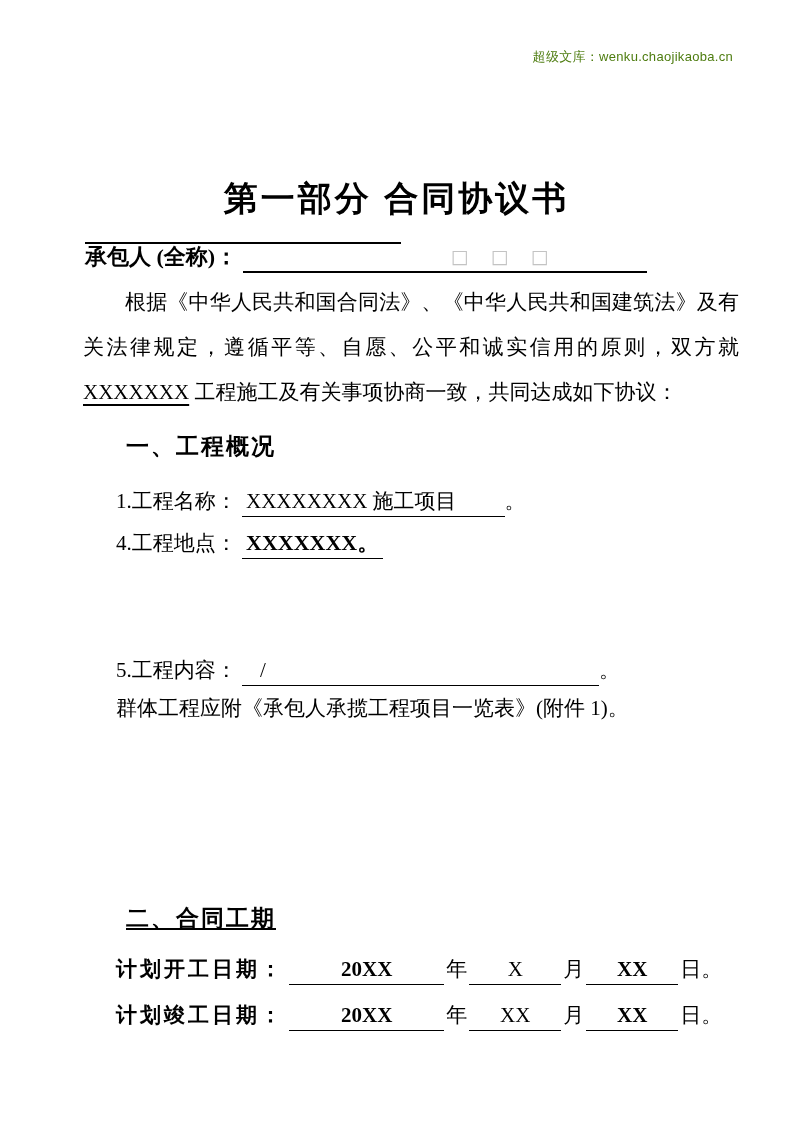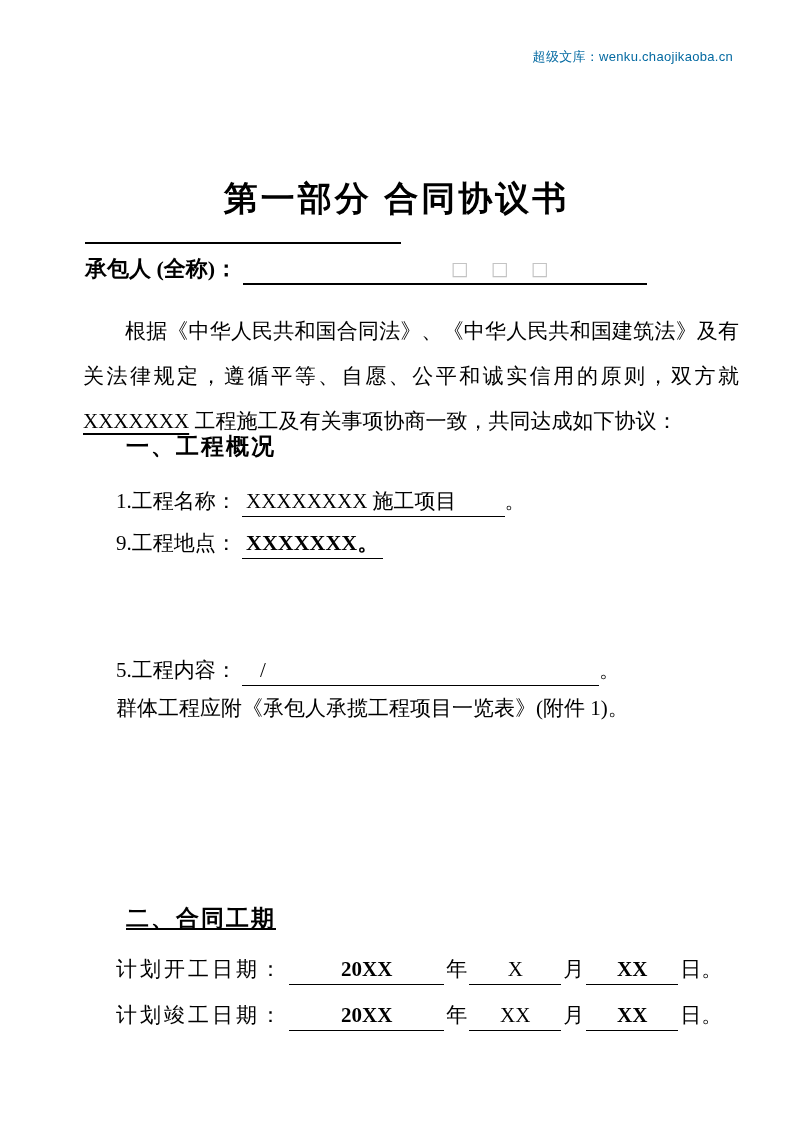--- a/index.html
+++ b/index.html
@@ -10,21 +10,21 @@
     background: #ffffff;
     color: #000;
     font-family: "Liberation Serif", serif;
     overflow: hidden;
   }
   .watermark {
     position: absolute;
     top: 48px;
     right: 60px;
     font-size: 13px;
-    color: #0369a1;
+    color: #4d7c0f;
     font-family: "Liberation Sans", sans-serif;
     letter-spacing: 0.3px;
   }
   .doc-title {
     position: absolute;
     top: 153px;
     left: 0;
     width: 100%;
     text-align: center;
     font-size: 34px;
@@ -91,57 +91,57 @@
     text-decoration: underline;
     text-underline-offset: 8px;
     text-decoration-thickness: 1.5px;
   }
   .date-line {
     left: 116px;
     height: 32px;
     line-height: 32px;
     font-size: 21px;
   }
-  .date-label { letter-spacing: 3px; }
+  .date-label { letter-spacing: 3px; font-weight: bold; }
   .u-center { text-align: center; }
   .w-year { width: 155px; }
   .w-month { width: 92px; }
   .w-day { width: 92px; }
   .unit { padding: 0 2px; }
   .bold { font-weight: bold; }
 </style>
 </head>
 <body>
 
 <div class="page">
 
   <div class="watermark">超级文库：wenku.chaojikaoba.cn</div>
 
   <h1 class="doc-title">第一部分 合同协议书</h1>
 
   <div class="line party-line" style="top:212px;">
     <span class="u" style="width:316px;"></span>
   </div>
 
-  <div class="line party-line" style="top:253px;">
+  <div class="line party-line" style="top:241px;">
     <span>承包人 (全称)：</span>
     <span class="u boxes-u" style="width:404px;"><span class="ph-boxes">□ □ □</span></span>
   </div>
 
-  <p class="para" style="top:309px;"><span>根据《中华人民共和国合同法》、《中华人民共和国建筑法》及有关法律规定，遵循平等、自愿、公平和诚实信用的原则，双方就</span> <span class="inline-u">XXXXXXX</span> <span>工程施工及有关事项协商一致，共同达成如下协议：</span></p>
+  <p class="para" style="top:280px;"><span>根据《中华人民共和国合同法》、《中华人民共和国建筑法》及有关法律规定，遵循平等、自愿、公平和诚实信用的原则，双方就</span> <span class="inline-u">XXXXXXX</span> <span>工程施工及有关事项协商一致，共同达成如下协议：</span></p>
 
   <div class="section-heading" style="top:431px;">一、工程概况</div>
 
   <div class="line item-line" style="top:485px;">
     <span>1.工程名称：</span>
     <span class="u u-thin" style="padding-right:44px;"><span class="val">XXXXXXXX 施工项目</span></span><span>。</span>
   </div>
 
   <div class="line item-line" style="top:527px;">
-    <span>9.工程地点：</span>
+    <span>4.工程地点：</span>
     <span class="u u-thin"><span class="val bold-val">XXXXXXX。</span></span>
   </div>
 
 
 
   <div class="line item-line" style="top:654px;">
     <span>5.工程内容：</span>
     <span class="u u-thin" style="width:357px; text-indent:18px;"><span>/</span></span><span>。</span>
   </div>
 

